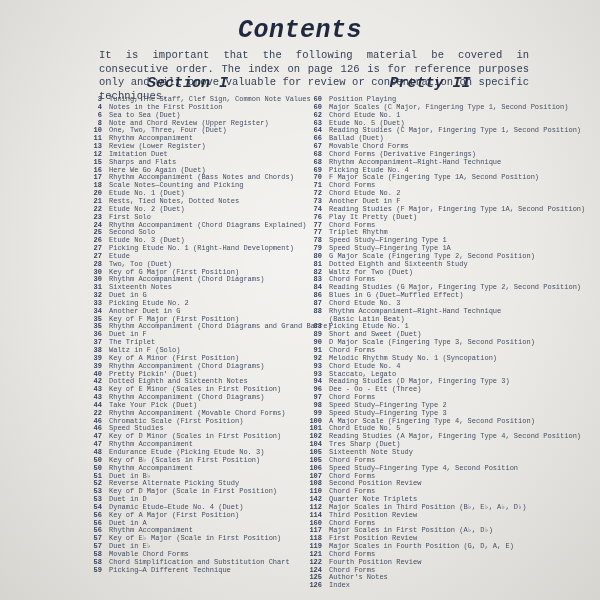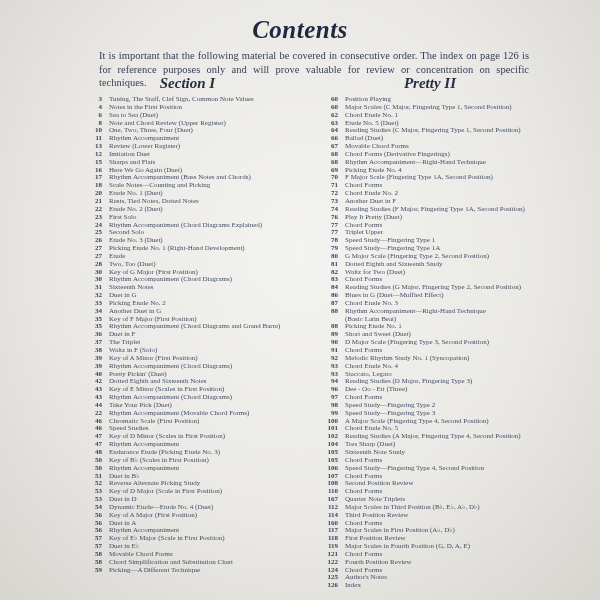--- a/index.html
+++ b/index.html
@@ -1,41 +1,41 @@
 <!DOCTYPE html>
 <html><head>
 <meta charset="utf-8">
 <style>
   html,body { margin:0; padding:0; background:#cfcecb; }
   .page {
     position:relative; width:600px; height:600px;
     background:#eae9e5;
     background-image: radial-gradient(ellipse at 50% 42%, rgba(255,255,255,0.45) 0%, rgba(255,255,255,0.0) 55%, rgba(125,120,110,0.18) 100%);
-    font-family:Liberation Serif, serif;
+    font-family:Liberation Mono, monospace;
     color:#414d63; overflow:hidden;
   }
   .title {
     position:absolute; top:16px; left:0; right:0;
     text-align:center; font-size:25px; font-weight:bold; font-style:italic;
     color:#1e2940; letter-spacing:0.5px;
   }
   .intro {
     position:absolute; top:49px; left:99px; width:430px;
     font-size:10.5px; line-height:13.5px; text-align:justify;
     color:#333f56;
   }
   .col-head {
     position:absolute; top:75px; font-size:15px; font-weight:bold; font-style:italic;
     color:#232e45; text-align:center;
   }
   .col-head.left  { left:70px;  width:235px; }
   .col-head.right { left:300px; width:260px; }
   .entries { position:absolute; top:96px; }
   .entries.left  { left:70px;  width:232px; }
-  .entries.right { left:306px; width:272px; }
+  .entries.right { left:290px; width:272px; }
   .entry { display:flex; font-size:7px; line-height:7.85px; }
   .num {
     flex:none; width:32px; text-align:right; padding-right:7px;
     font-weight:bold; color:#39445c;
   }
   .etitle { white-space:nowrap; color:#434e64; }
 </style>
 </head>
 <body>
 
@@ -354,21 +354,21 @@
       <div class="entry">
         <span class="num">76</span>
         <span class="etitle">Play It Pretty (Duet)</span>
       </div>
       <div class="entry">
         <span class="num">77</span>
         <span class="etitle">Chord Forms</span>
       </div>
       <div class="entry">
         <span class="num">77</span>
-        <span class="etitle">Triplet Upper</span>
+        <span class="etitle">Triplet Rhythm</span>
       </div>
       <div class="entry">
         <span class="num">78</span>
         <span class="etitle">Speed Study—Fingering Type 1</span>
       </div>
       <div class="entry">
         <span class="num">79</span>
         <span class="etitle">Speed Study—Fingering Type 1A</span>
       </div>
       <div class="entry">
@@ -489,21 +489,21 @@
       </div>
       <div class="entry">
         <span class="num">108</span>
         <span class="etitle">Second Position Review</span>
       </div>
       <div class="entry">
         <span class="num">110</span>
         <span class="etitle">Chord Forms</span>
       </div>
       <div class="entry">
-        <span class="num">167</span>
+        <span class="num">142</span>
         <span class="etitle">Quarter Note Triplets</span>
       </div>
       <div class="entry">
         <span class="num">112</span>
         <span class="etitle">Major Scales in Third Position (B♭, E♭, A♭, D♭)</span>
       </div>
       <div class="entry">
         <span class="num">114</span>
         <span class="etitle">Third Position Review</span>
       </div>

